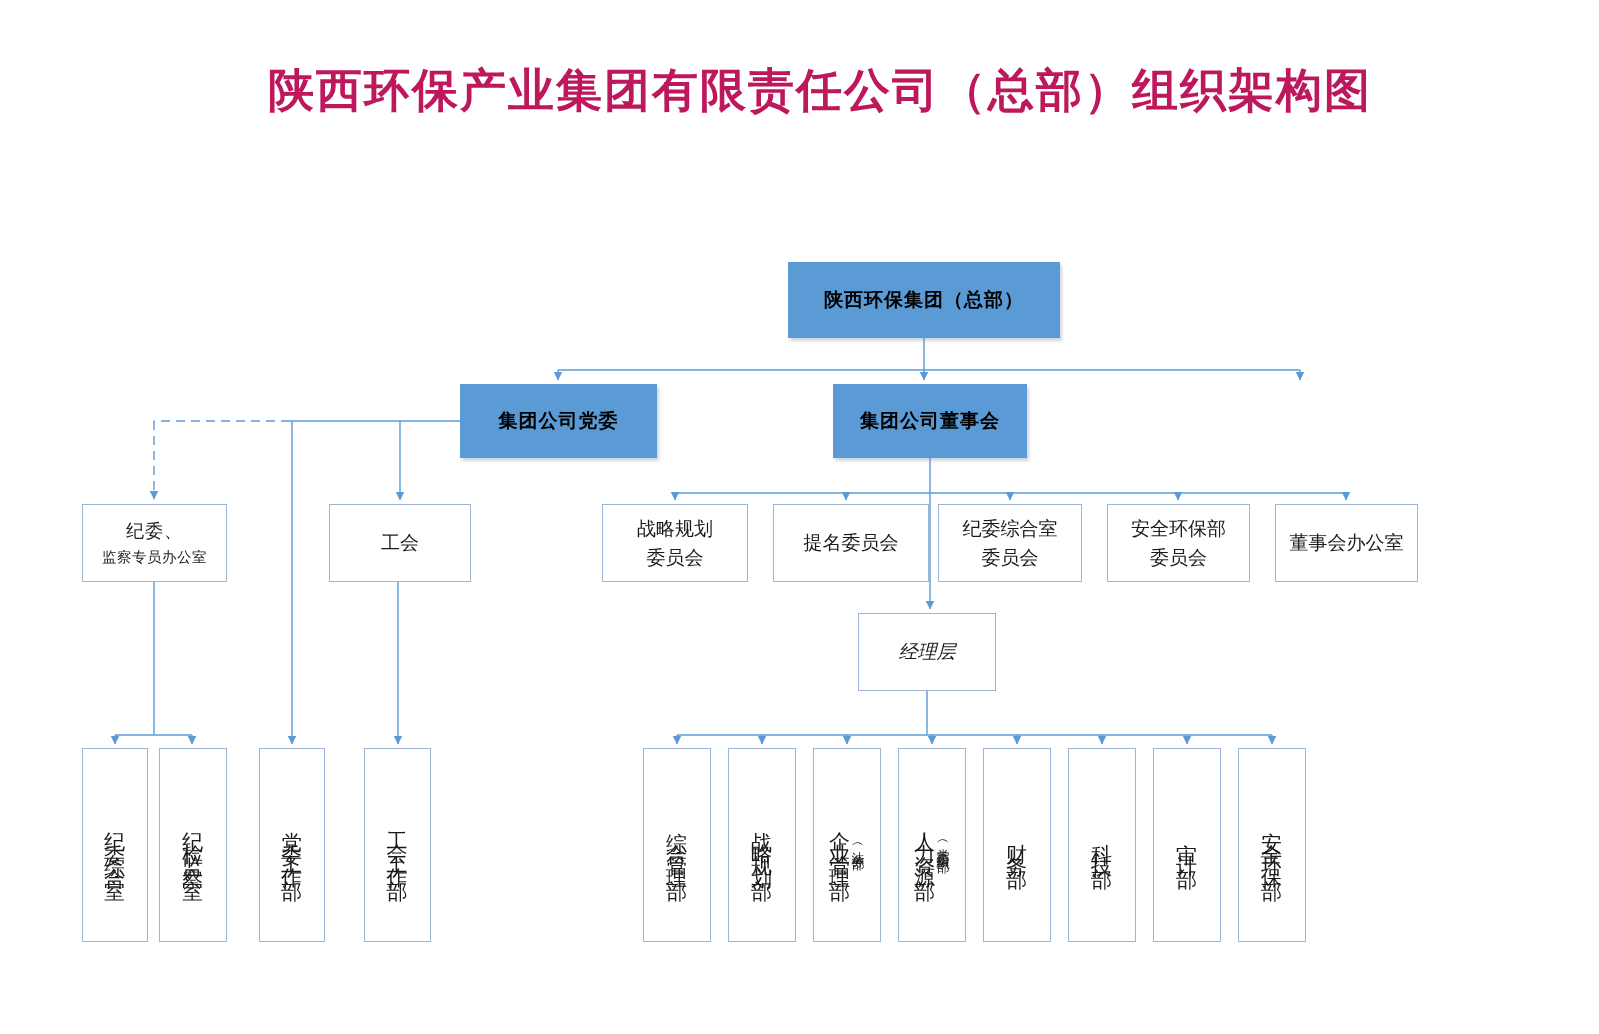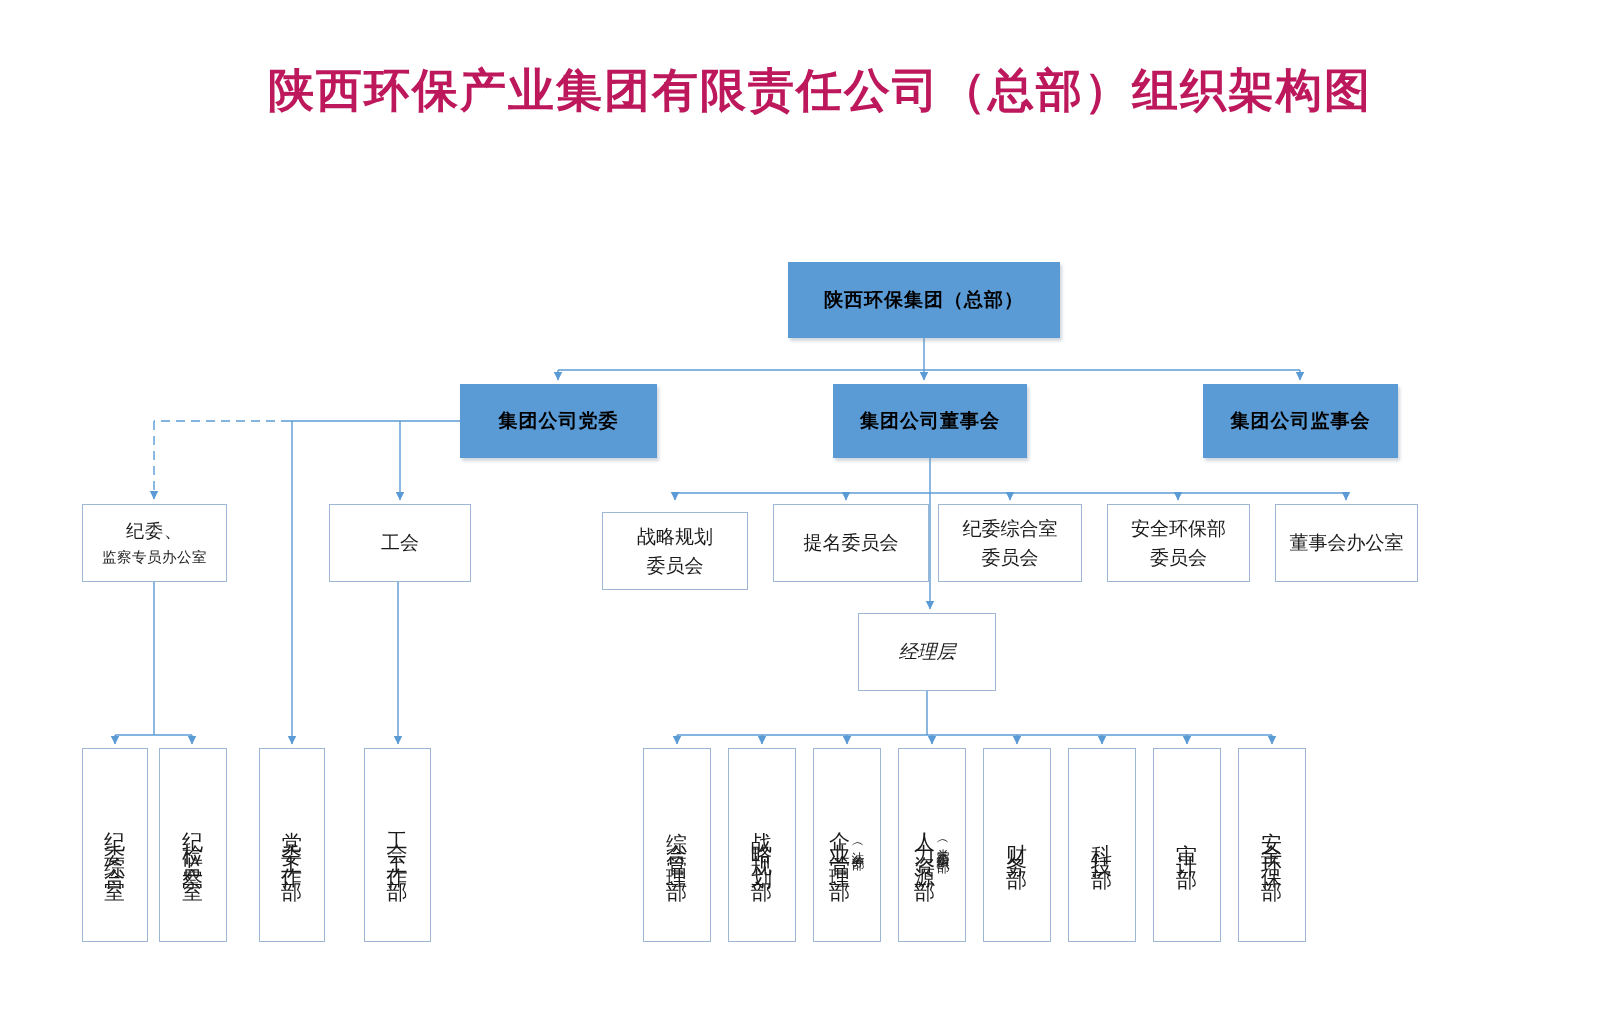--- a/index.html
+++ b/index.html
@@ -45,21 +45,21 @@
     writing-mode:vertical-rl;text-orientation:mixed;
     font-size:13px;letter-spacing:3px;line-height:1;margin-left:1px;
   }
   
   #hq{left:788px;top:262px;width:272px;height:76px;}
   #party{left:460px;top:384px;width:197px;height:74px;}
   #board{left:833px;top:384px;width:194px;height:74px;}
   #super{left:1203px;top:384px;width:195px;height:74px;}
   #discipline{left:82px;top:504px;width:145px;height:78px;}
   #union{left:329px;top:504px;width:142px;height:78px;}
-  #c1{left:602px;top:504px;width:146px;height:78px;margin-top:8px;}
+  #c1{left:602px;top:504px;width:146px;height:78px;}
   #c2{left:773px;top:504px;width:156px;height:78px;}
   #c3{left:938px;top:504px;width:144px;height:78px;}
   #c4{left:1107px;top:504px;width:143px;height:78px;}
   #c5{left:1275px;top:504px;width:143px;height:78px;}
   #mgmt{left:858px;top:613px;width:138px;height:78px;font-style:italic;}
   #l1{left:82px;top:748px;width:66px;height:194px;}
   #l2{left:159px;top:748px;width:68px;height:194px;}
   #l3{left:259px;top:748px;width:66px;height:194px;}
   #l4{left:364px;top:748px;width:67px;height:194px;}
   #r1{left:643px;top:748px;width:68px;height:194px;}
@@ -124,21 +124,20 @@
       <path d="M1017,735 V744" marker-end="url(#arr)"></path>
       <path d="M1102,735 V744" marker-end="url(#arr)"></path>
       <path d="M1187,735 V744" marker-end="url(#arr)"></path>
       <path d="M1272,735 V744" marker-end="url(#arr)"></path>
     </g>
   </svg>
 
   <div class="box blue" id="hq">陕西环保集团（总部）</div>
   <div class="box blue" id="party">集团公司党委</div>
   <div class="box blue" id="board">集团公司董事会</div>
-  <div class="box blue" id="super">集团公司监事会</div>
 
   <div class="box white disc" id="discipline">
     <div class="l1">纪委、</div>
     <div class="l2">监察专员办公室</div>
   </div>
   <div class="box white" id="union">工会</div>
 
   <div class="box white two-line" id="c1">战略规划
 委员会</div>
   <div class="box white" id="c2">提名委员会</div>

